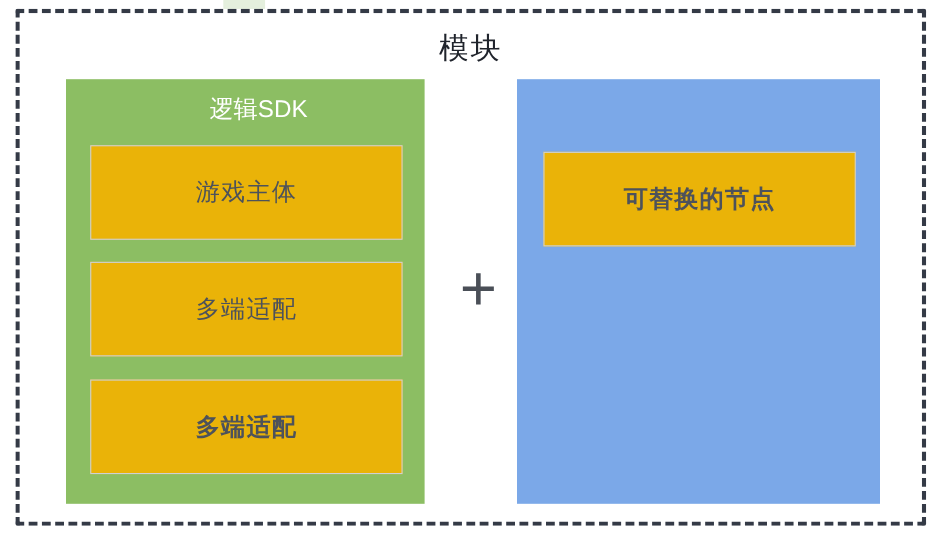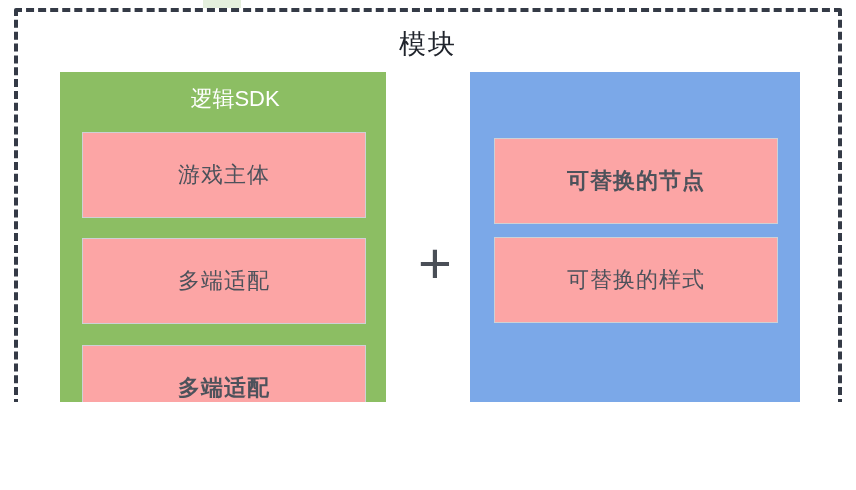--- a/index.html
+++ b/index.html
@@ -4,21 +4,21 @@
 <style>
   html, body {
     margin: 0;
     padding: 0;
     background: #ffffff;
     font-family: "Liberation Sans", "DejaVu Sans", sans-serif;
   }
   .stage {
     position: relative;
     width: 856px;
-    height: 402px;
+    height: 490px;
     background: #ffffff;
     overflow: hidden;
   }
   .artifact {
     position: absolute;
     left: 203px;
     top: 0px;
     width: 38px;
     height: 11px;
     background: #e4efdd;
@@ -59,21 +59,21 @@
     text-align: center;
     color: #ffffff;
     font-size: 22px;
     padding-left: 12px;
   }
   .node-box {
     position: absolute;
     left: 22px;
     width: 282px;
     height: 84px;
-    background: #fca5a5;
+    background: #eab308;
     border: 1px solid #cdd1d6;
     display: flex;
     align-items: center;
     justify-content: center;
     font-size: 22px;
     color: #4d525b;
     letter-spacing: 1px;
   }
   .left-item-0 { top: 60px; }
   .left-item-1 { top: 166px; }
@@ -107,17 +107,16 @@
       <div class="panel-header">逻辑SDK</div>
       <div class="node-box left-item-0">游戏主体</div>
       <div class="node-box left-item-1">多端适配</div>
       <div class="node-box left-item-2">多端适配</div>
     </div>
 
     <div class="plus-sign">+</div>
 
     <div class="panel panel-right" style="background:#7ba8e8;">
       <div class="node-box right-item-0">可替换的节点</div>
-      <div class="node-box right-item-1">可替换的样式</div>
     </div>
 
   </div>
 </div>
 
 </body></html>

